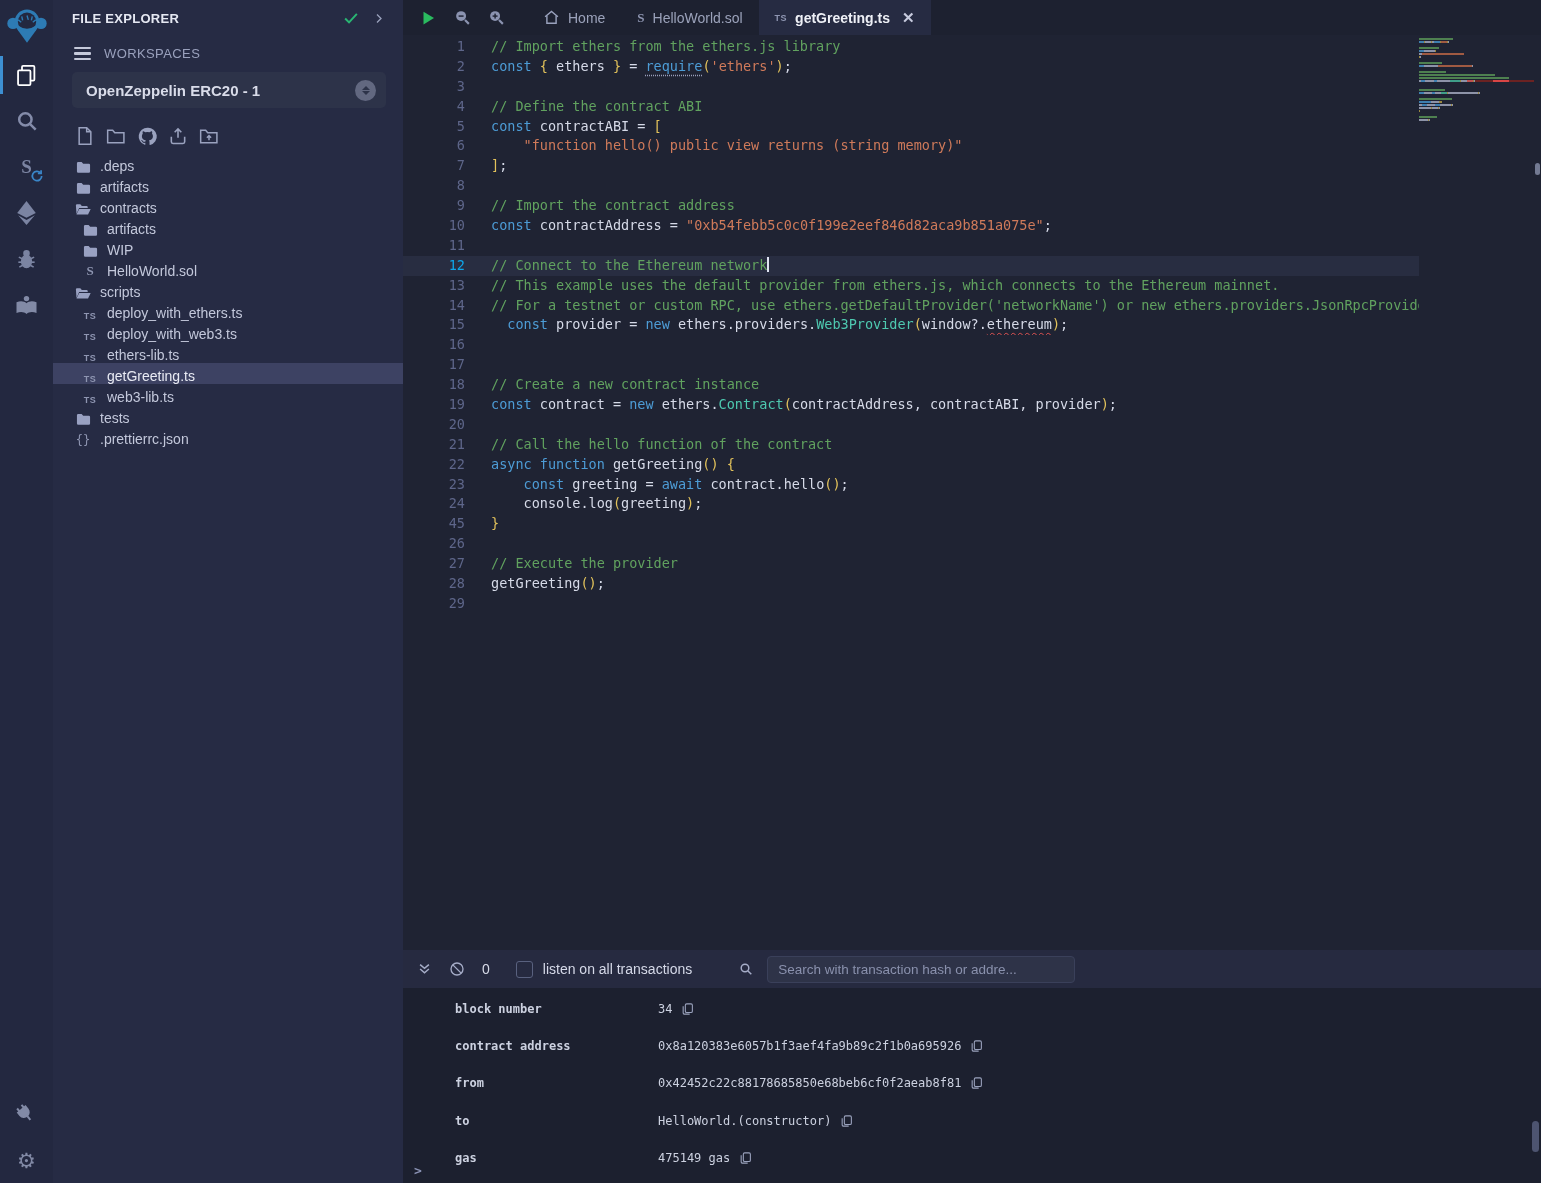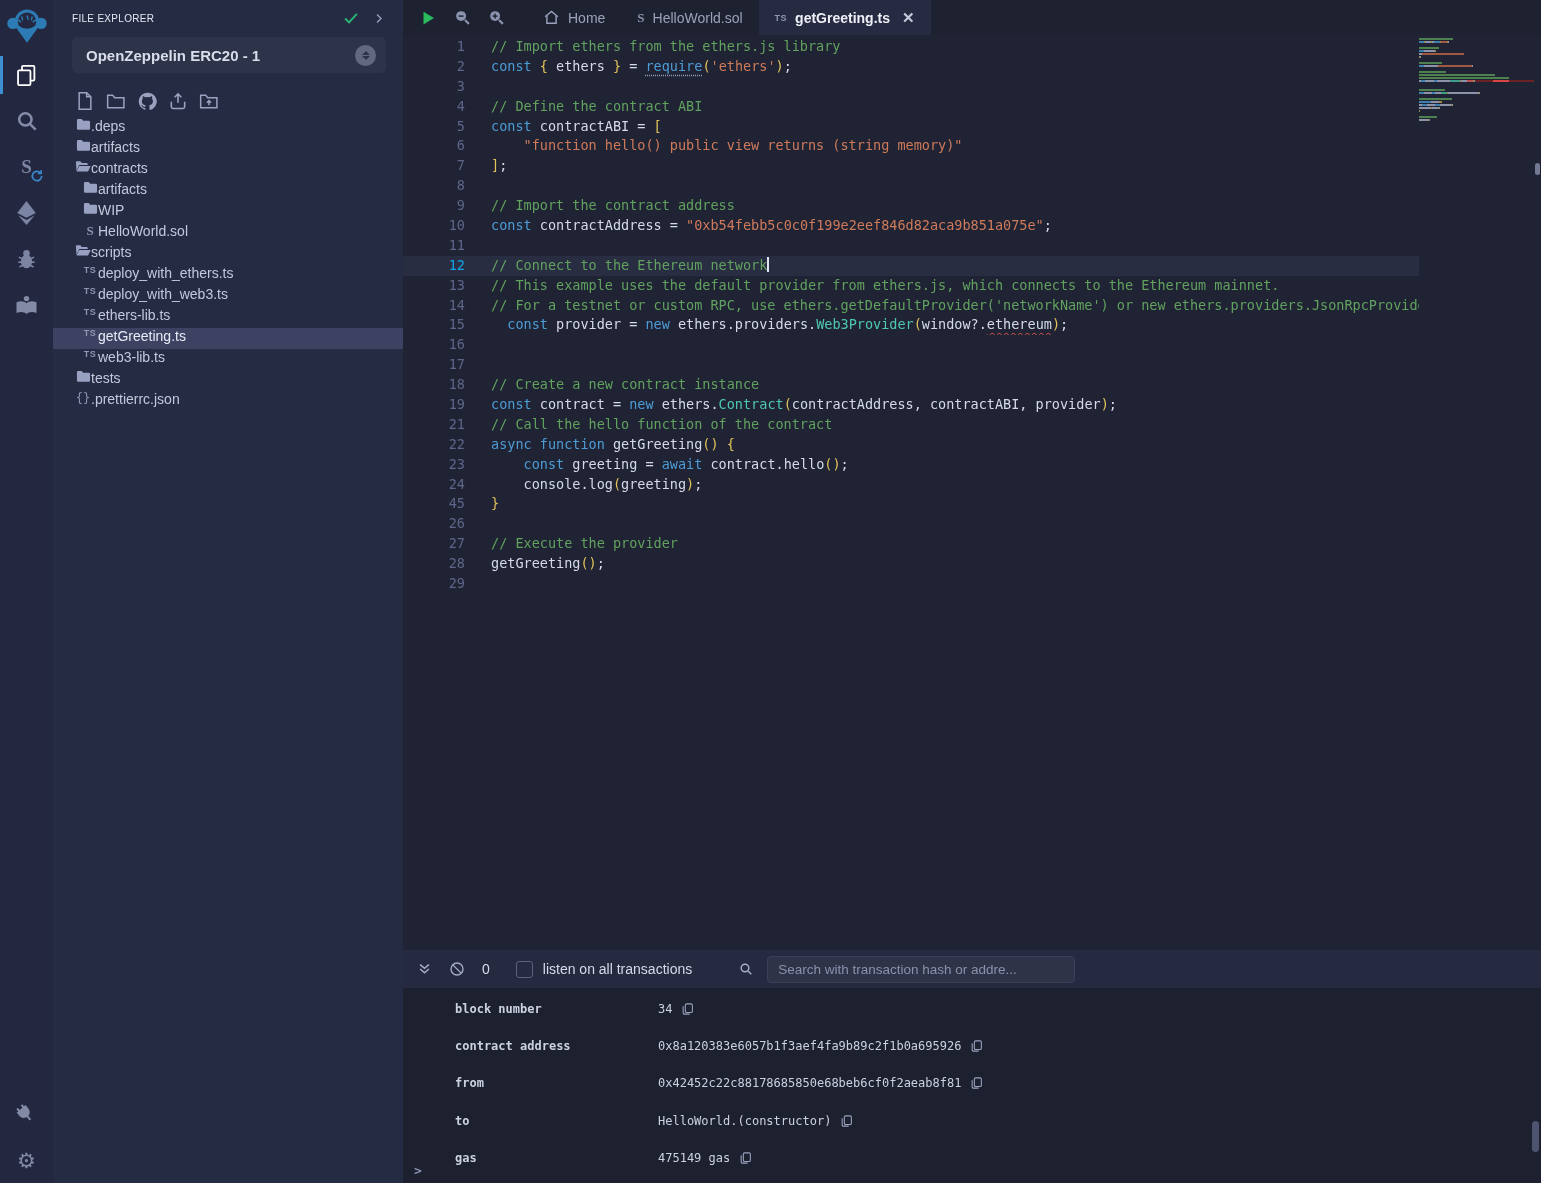--- a/index.html
+++ b/index.html
@@ -22,36 +22,36 @@
   .ib-spacer{flex:1}
   .s-big{font-size:19px;font-weight:bold;color:#7b84a2;font-family:"Liberation Serif",serif}
   .comp-wrap{position:relative;width:26px;height:26px;display:flex;align-items:center;justify-content:center}
   .comp-wrap .refresh{position:absolute;right:-4px;bottom:-3px}
   .gearglyph{font-size:21px;color:#828aa6;line-height:1}
   .plugwrap{transform:rotate(-40deg)}
 
   
   .explorer{width:350px;background:var(--bg-panel);flex:none;display:flex;flex-direction:column;font-size:14px;color:#c3c8db}
   .exp-header{display:flex;align-items:center;padding:11px 18px 0 19px}
-  .exp-title{font-size:10px;font-weight:400;color:#e5e8f2;letter-spacing:.3px;flex:1}
+  .exp-title{font-size:13px;font-weight:700;color:#e5e8f2;letter-spacing:.3px;flex:1}
   .exp-header .hicon{margin-left:14px;cursor:pointer;display:flex}
   .ws-row{display:flex;align-items:center;gap:13px;padding:20px 0 0 21px}
   .burger{display:flex;flex-direction:column;gap:3px;cursor:pointer}
   .burger i{display:block;width:17px;height:2.4px;background:#c5c9da;border-radius:1px}
   .ws-label{font-size:13px;color:#9aa1bd;letter-spacing:.4px}
   .ws-select{margin:11px 17px 0 19px;height:36px;background:#2d3349;border-radius:5px;display:flex;align-items:center;padding:0 10px 0 14px;cursor:pointer}
   .ws-name{flex:1;font-size:15px;color:#d9dce9;font-weight:600}
   .stepper{width:21px;height:21px;border-radius:50%;background:#626880;display:flex;flex-direction:column;align-items:center;justify-content:center;gap:1px}
   .stepper i{width:0;height:0;border-left:4px solid transparent;border-right:4px solid transparent}
   .stepper .up{border-bottom:4.5px solid #2d3349}
   .stepper .dn{border-top:4.5px solid #2d3349}
   .file-actions{display:flex;gap:9px;padding:17px 0 6px 21px}
   .fa-icon{width:22px;height:22px;display:flex;align-items:center;justify-content:center;cursor:pointer}
   .tree{list-style:none}
-  .titem{height:21px;display:flex;align-items:flex-start;gap:0;cursor:pointer;padding-left:22px}
+  .titem{height:21px;display:flex;align-items:flex-end;gap:9px;cursor:pointer;padding-left:22px}
   .titem.ind1{padding-left:29px}
   .titem.sel{background:#3d4263;color:#e9ebf4}
   .ticon{width:16px;display:flex;justify-content:center;flex-none}
   .tsglyph{font-size:9px;font-weight:bold;color:#8f96b2;letter-spacing:.5px}
   .sglyph{font-size:13px;font-weight:bold;color:#8f96b2;font-family:"Liberation Serif",serif}
   .jsonglyph{font-size:12px;color:#8f96b2;font-family:"DejaVu Sans Mono",monospace}
   .tlabel2{white-space:nowrap}
 
   
   .main{flex:1;display:flex;flex-direction:column;min-width:0}
@@ -188,20 +188,28 @@
         <svg width="16" height="13" viewBox="0 0 24 20" fill="none" stroke="#29b673" stroke-width="3">
             <path d="M3 10 L9 16 L21 3"></path>
           </svg>
       </span>
       <span class="hicon">
         <svg width="12" height="15" viewBox="0 0 24 24" fill="none" stroke="#9aa2bd" stroke-width="2.6">
             <path d="M8 4 L16 12 L8 20"></path>
           </svg>
       </span>
     </div>
+    <div class="ws-row">
+      <span class="burger">
+          <i></i>
+          <i></i>
+          <i></i>
+        </span>
+      <span class="ws-label">WORKSPACES</span>
+    </div>
     <div class="ws-select">
       <span class="ws-name">OpenZeppelin ERC20 - 1</span>
       <span class="stepper">
           <i class="up"></i>
           <i class="dn"></i>
         </span>
     </div>
     <div class="file-actions">
       <span class="fa-icon">
         <svg width="18" height="20" viewBox="0 0 20 24" fill="none" stroke="#9aa2bf" stroke-width="1.8">
@@ -454,20 +462,24 @@
             <span class="cnum">17</span>
             <span class="ctext"></span>
           </div>
           <div class="crow">
             <span class="cnum">18</span>
             <span class="ctext"><span class="tk-c">// Create a new contract instance</span></span>
           </div>
           <div class="crow">
             <span class="cnum">19</span>
             <span class="ctext"><span class="tk-k">const </span><span class="tk-w">contract = </span><span class="tk-k">new </span><span class="tk-w">ethers.</span><span class="tk-t">Contract</span><span class="tk-b">(</span><span class="tk-w">contractAddress, contractABI, provider</span><span class="tk-b">)</span><span class="tk-w">;</span></span>
+          </div>
+          <div class="crow">
+            <span class="cnum">20</span>
+            <span class="ctext"></span>
           </div>
           <div class="crow">
             <span class="cnum">21</span>
             <span class="ctext"><span class="tk-c">// Call the hello function of the contract</span></span>
           </div>
           <div class="crow">
             <span class="cnum">22</span>
             <span class="ctext"><span class="tk-k">async </span><span class="tk-k">function </span><span class="tk-w">getGreeting</span><span class="tk-b">() {</span></span>
           </div>
           <div class="crow">

